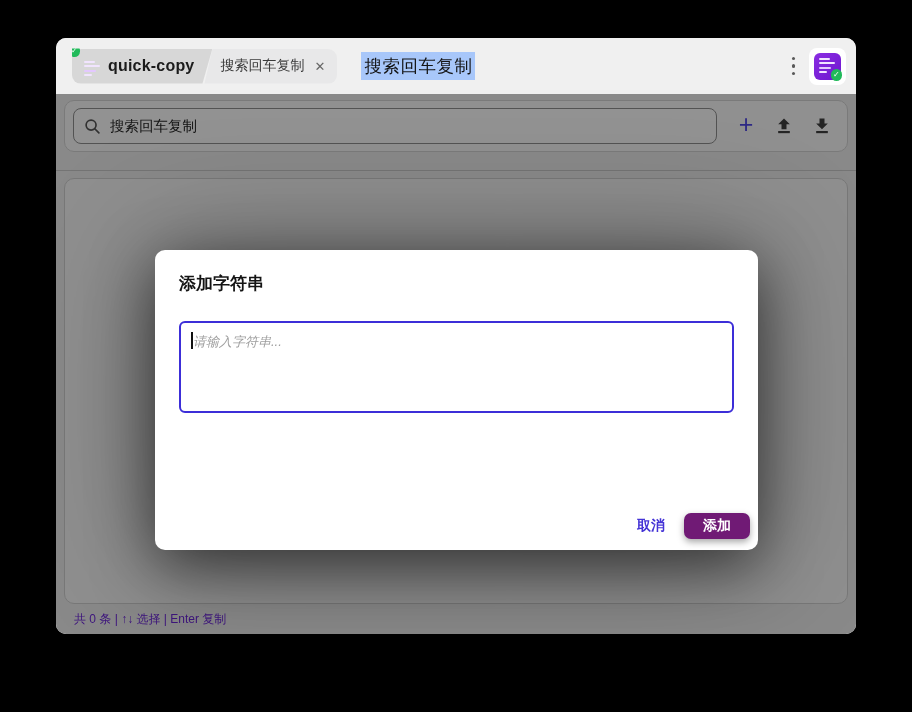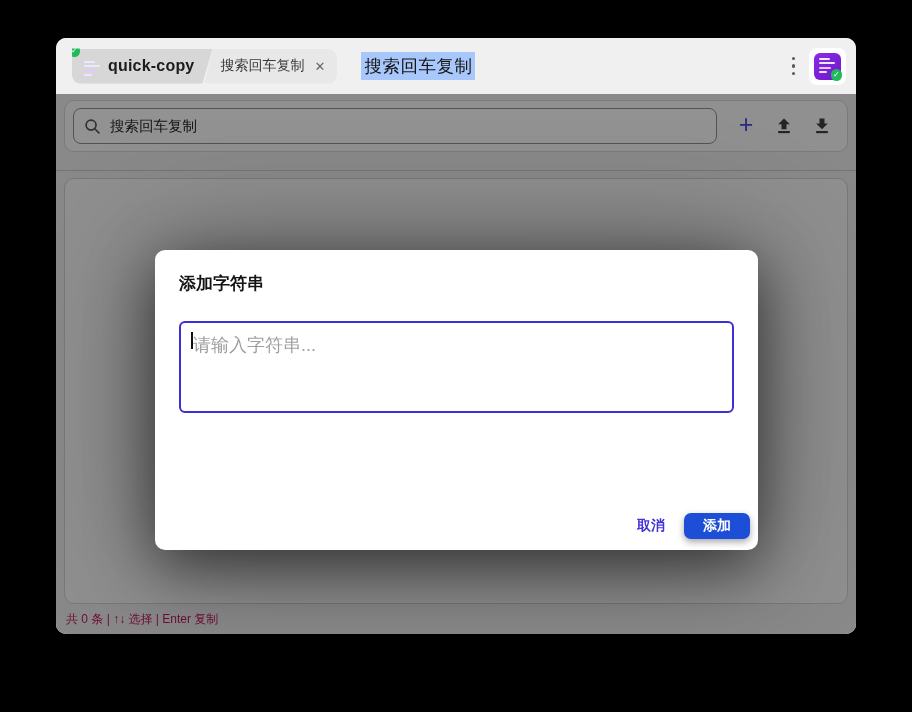--- a/index.html
+++ b/index.html
@@ -60,45 +60,45 @@
                       font-size:14.5px; color:#262626;
                       font-family:"Liberation Sans","DejaVu Sans",sans-serif; }
   .icon-btn { width:38px; height:38px; display:flex; align-items:center;
               justify-content:center; border-radius:6px; cursor:default; }
   .plus-glyph { font-size:25px; font-weight:400; color:#4f46e5; line-height:1; margin-top:-3px; }
 
   .divider { position:absolute; left:0; right:0; top:76px; height:1px; background:#c8c8c8; }
   .list-panel { position:absolute; left:8px; right:8px; top:84px; bottom:30px;
                 background:#f6f6f6; border:1px solid #cfcfcf; border-radius:10px; }
 
-  .statusbar { position:absolute; left:0; right:0; bottom:0; height:30px;
+  .statusbar { position:absolute; left:8px; right:0; bottom:0; height:30px;
                display:flex; align-items:center; padding-left:10px;
-               font-size:12px; color:#be185d; }
+               font-size:12px; color:#6d28d9; }
 
   .overlay { position:absolute; left:0; top:0; right:0; bottom:0;
              background:rgba(0,0,0,.42); }
 
   
   .modal { position:absolute; left:99px; top:156px; width:603px; height:300px;
            background:#fff; border-radius:10px;
            box-shadow:0 16px 60px rgba(0,0,0,.55), 0 0 120px rgba(0,0,0,.35); }
   .modal-title { margin:22px 24px 0; font-size:17px; font-weight:700; color:#141414; }
   .ta-wrap { position:relative; margin:26px 24px 0; }
   .ta-wrap textarea { width:100%; height:92px; resize:none; border:2px solid #3c2ed8;
-                      border-radius:6px; padding:10px 12px; font-size:18px;
+                      border-radius:6px; padding:10px 12px; font-size:13px;
                       color:#222; outline:none; display:block;
-                      font-family:"Liberation Sans","DejaVu Sans",sans-serif; }
+                      font-family:"Liberation Sans","DejaVu Sans",sans-serif;font-style:italic; }
   .ta-wrap textarea::placeholder { color:#9e9e9e; }
   .caret { position:absolute; left:12px; top:11px; width:1.5px; height:17px; background:#111; }
   .modal-actions { position:absolute; right:8px; bottom:8px; display:flex;
                    align-items:center; gap:8px; }
   .btn-text { border:none; background:transparent; color:#4433d6; font-size:14px;
               font-weight:700; padding:7px 11px; border-radius:6px; cursor:default;
               font-family:inherit; }
-  .btn-primary { border:none; background:#1d4ed8; color:#fff; font-size:14px;
+  .btn-primary { border:none; background:#701a75; color:#fff; font-size:14px;
                  font-weight:700; padding:4px 19px; border-radius:7px; cursor:default;
                  box-shadow:0 3px 7px rgba(0,0,0,.35); font-family:inherit; }
 </style>
 </head>
 <body>
 
 <div class="window">
 
   <div class="header">
     <div class="tab-group">

